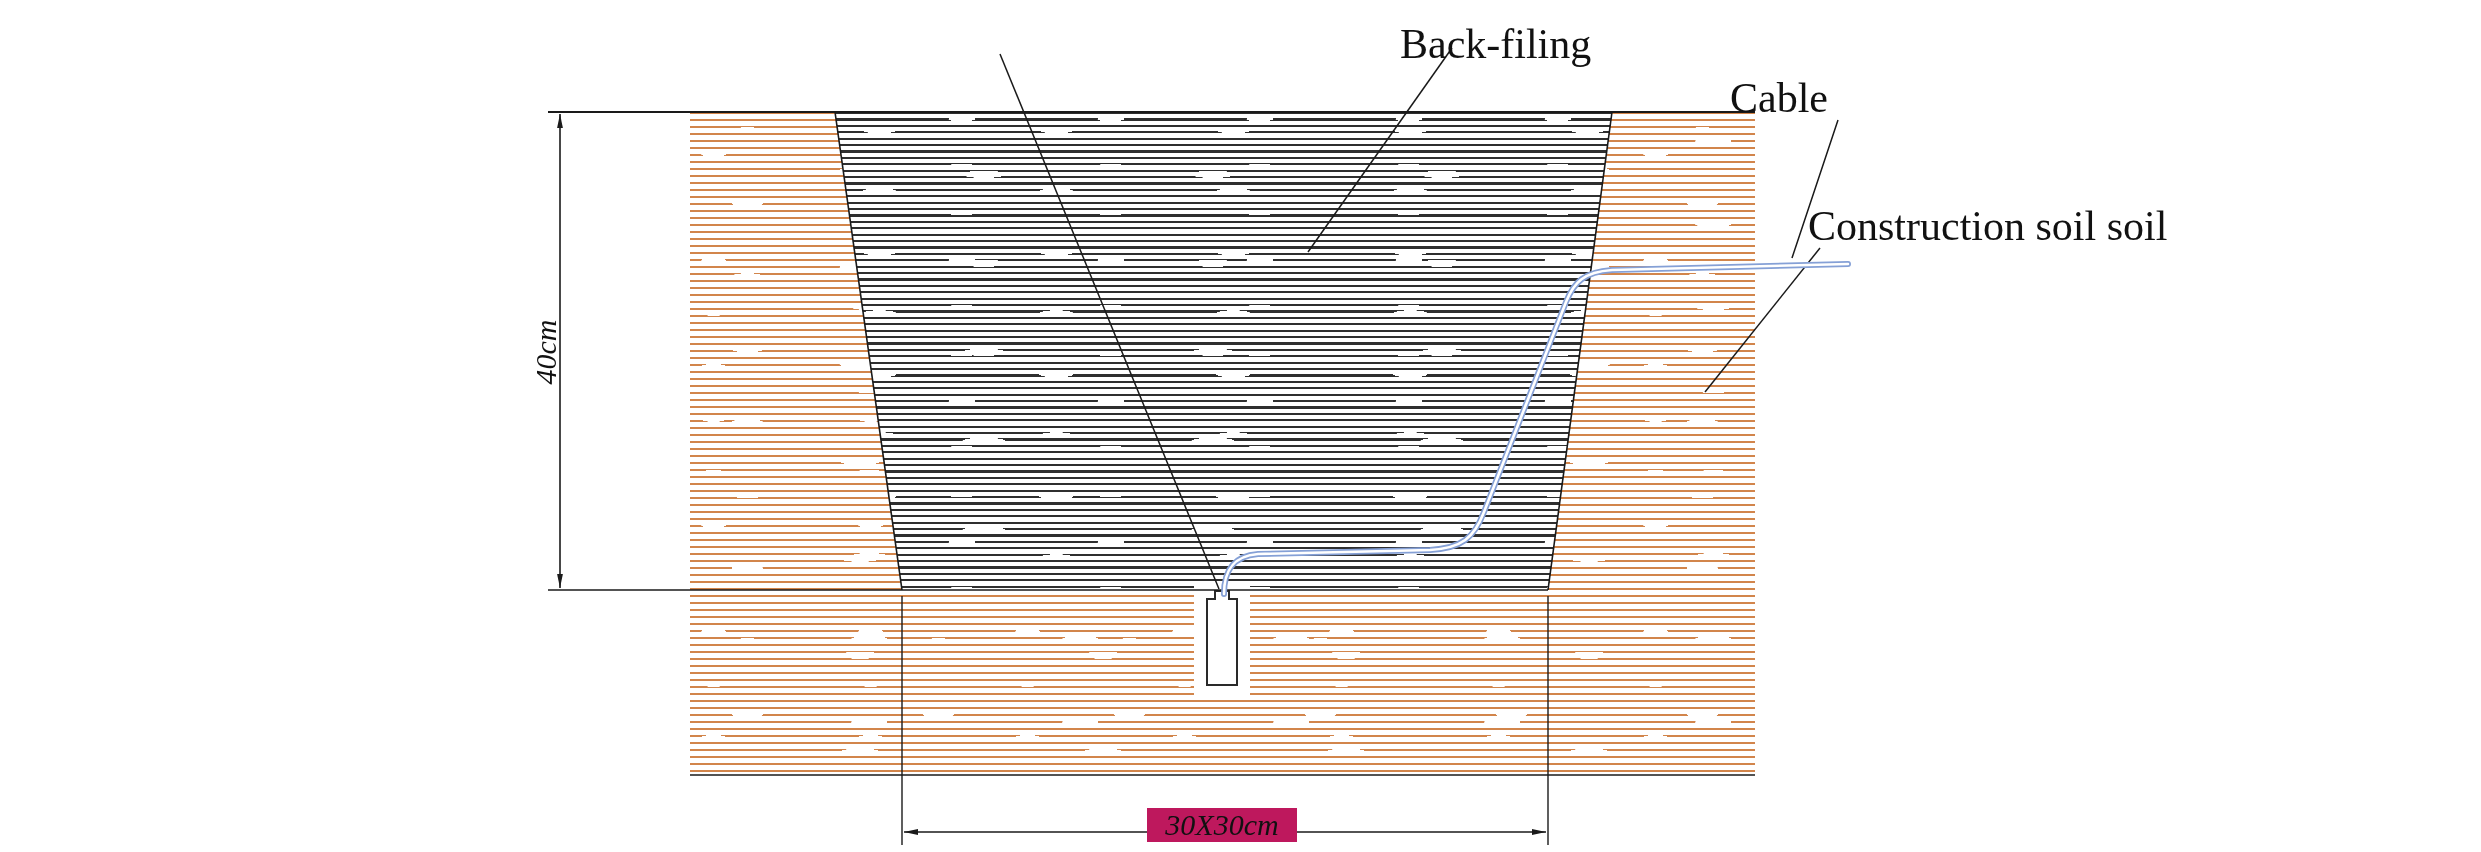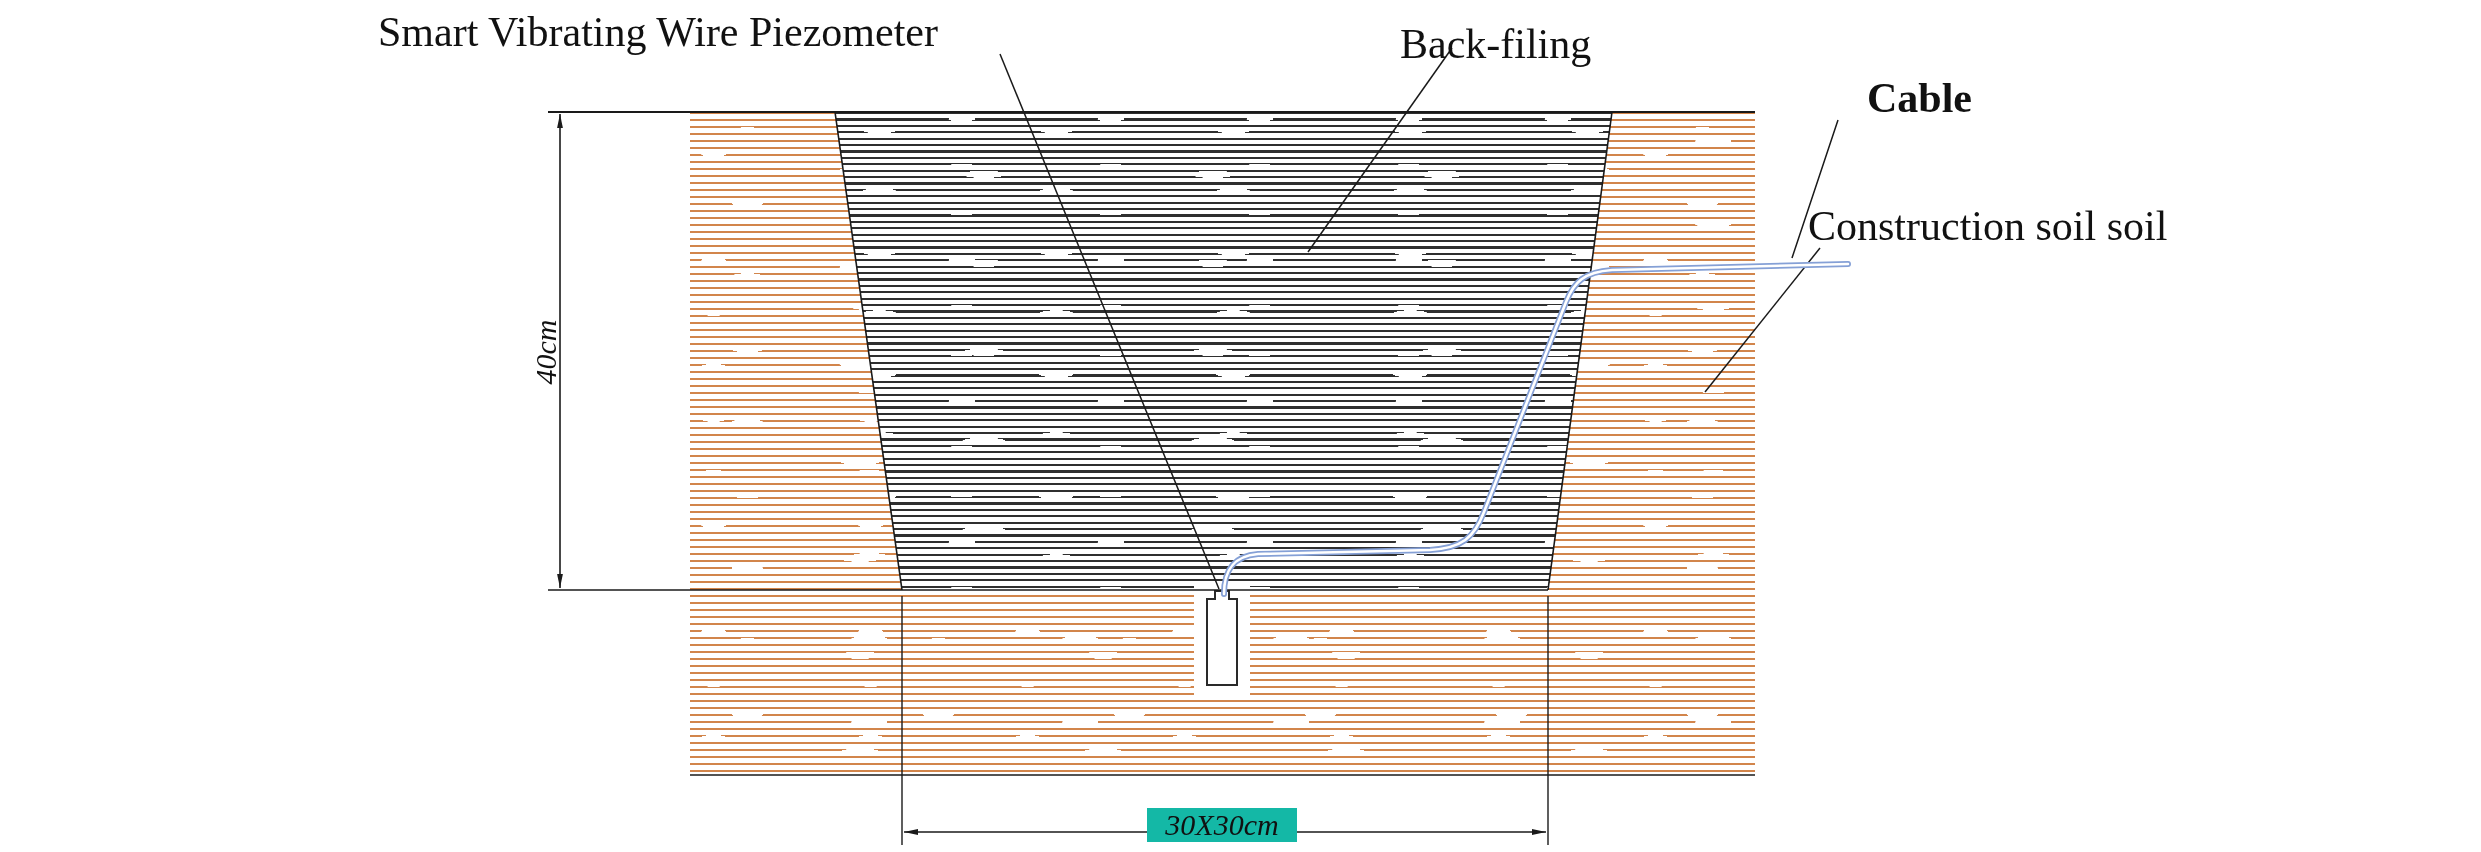--- a/index.html
+++ b/index.html
@@ -75,39 +75,39 @@
 
   .label {
     position: absolute;
     color: #111111;
     font-size: 42px;
     line-height: 1.15;
     white-space: nowrap;
   }
   #label-piezometer { left: 378px;  top: 8px; }
   #label-backfill   { left: 1400px; top: 20px; }
-  #label-cable      { left: 1867px; top: 74px; font-weight: bold; }
+  #label-cable      { left: 1730px; top: 74px; }
   #label-soil       { left: 1808px; top: 202px; }
 
   .dim-text {
     position: absolute;
     font-style: italic;
     font-size: 30px;
     color: #111111;
     white-space: nowrap;
   }
   #dim-depth-text {
     left: 496px; top: 335px;
     width: 100px; text-align: center;
     transform: rotate(-90deg);
   }
   #dim-width-text {
     left: 1147px; top: 808px;
     width: 150px; text-align: center;
-    background: #14b8a6;
+    background: #be185d;
   }
 </style>
 </head>
 <body>
 
 <div class="canvas">
 
   <div class="soil"></div>
 
   <div class="backfill"></div>
@@ -139,21 +139,20 @@
 
     <line x1="1000" y1="54" x2="1219" y2="589" stroke="#1a1a1a" stroke-width="1.5"></line>
     <line x1="1452" y1="48" x2="1308" y2="252" stroke="#1a1a1a" stroke-width="1.5"></line>
     <line x1="1838" y1="120" x2="1792" y2="258" stroke="#1a1a1a" stroke-width="1.5"></line>
     <line x1="1820" y1="248" x2="1705" y2="392" stroke="#1a1a1a" stroke-width="1.5"></line>
 
     <path d="M 1224 594 C 1224 572 1232 556 1258 554 L 1430 550 C 1462 548 1474 538 1484 512 L 1566 302 C 1574 282 1584 272 1612 270 L 1848 264" fill="none" stroke="#85a0d6" stroke-width="6" stroke-linecap="round"></path>
     <path d="M 1224 594 C 1224 572 1232 556 1258 554 L 1430 550 C 1462 548 1474 538 1484 512 L 1566 302 C 1574 282 1584 272 1612 270 L 1848 264" fill="none" stroke="#ffffff" stroke-width="2.6" stroke-linecap="round"></path>
   </svg>
 
-  <div class="label" id="label-piezometer">Smart Vibrating Wire Piezometer</div>
   <div class="label" id="label-backfill">Back-filing</div>
   <div class="label" id="label-cable">Cable</div>
   <div class="label" id="label-soil">Construction soil soil</div>
 
   <div class="dim-text" id="dim-depth-text">40cm</div>
   <div class="dim-text" id="dim-width-text">30X30cm</div>
 
 </div>
 
 </body></html>

